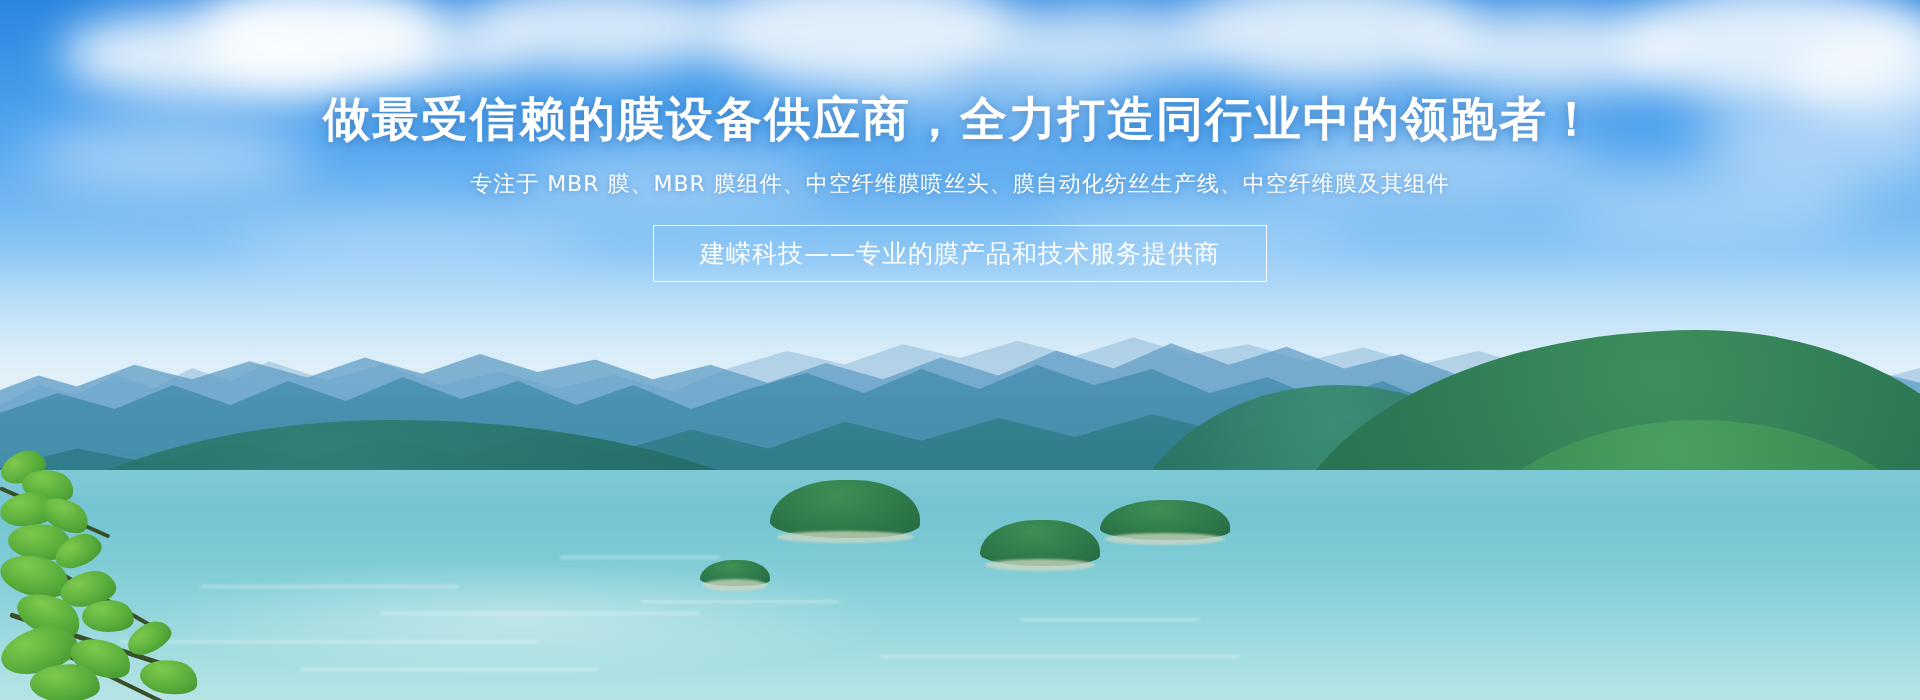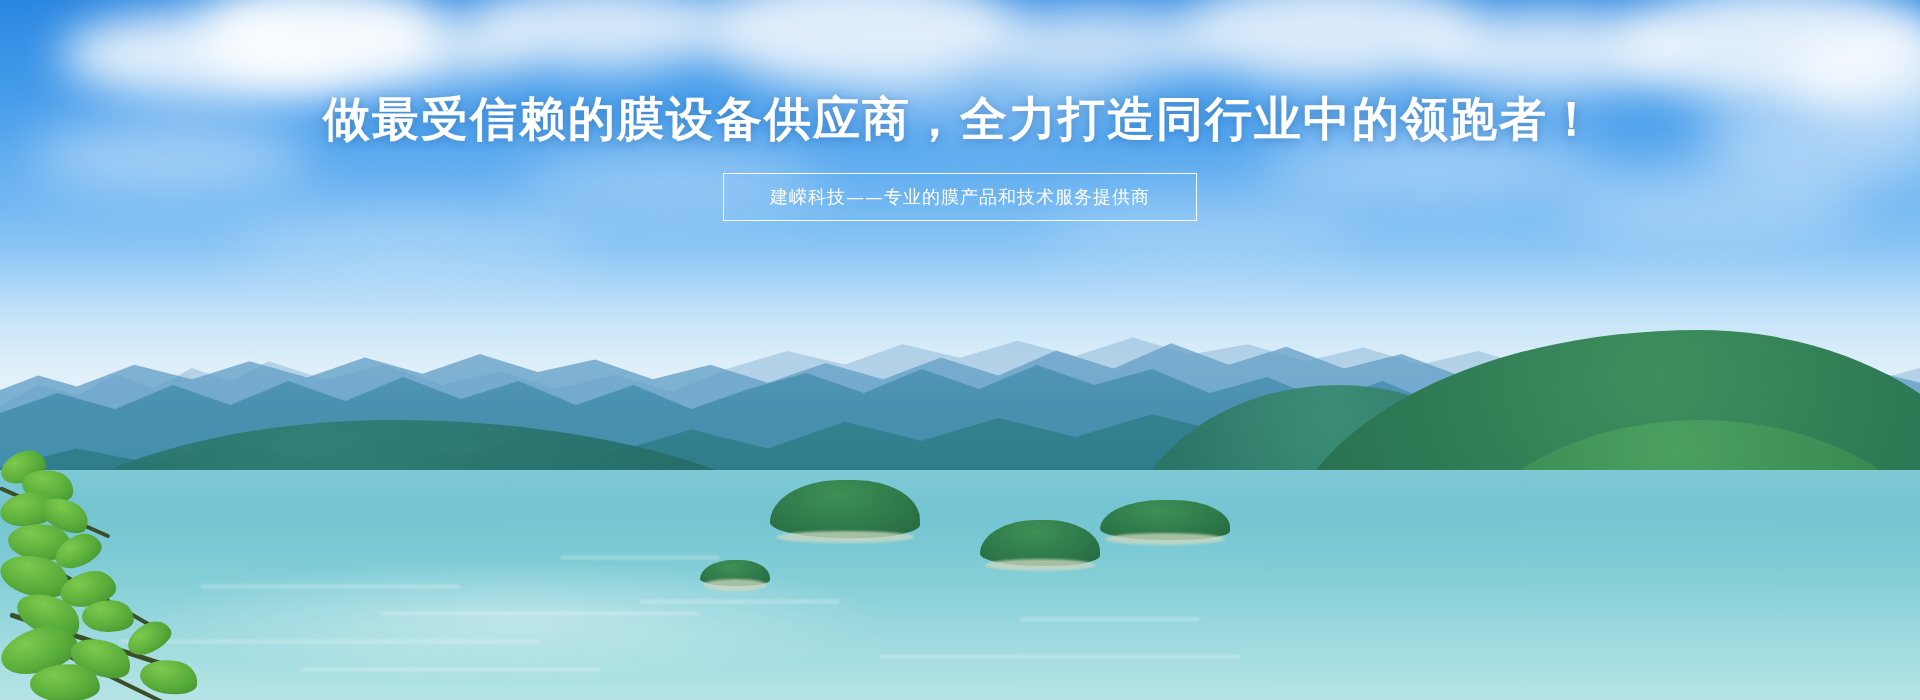--- a/index.html
+++ b/index.html
@@ -178,21 +178,21 @@
     letter-spacing:1px;
     white-space:nowrap;
     font-weight:400;
     text-shadow:0 1px 6px rgba(20,70,130,.3);
     font-family:"DejaVu Sans","Liberation Sans",sans-serif;
   }
   .tagline-box{
     margin-top:26px;
     border:1px solid rgba(255,255,255,.95);
     padding:11px 46px;
-    font-size:18px;
+    font-size:25px;
     color:#ffffff;
     letter-spacing:1px;
     white-space:nowrap;
     font-family:"DejaVu Sans","Liberation Sans",sans-serif;
   }
 </style>
 </head>
 <body>
 
 <div class="banner">
@@ -278,16 +278,17 @@
       <div class="leaf" style="left: 82px; top: 600px; width: 52px; height: 32px; transform: rotate(4deg);"></div>
       <div class="leaf" style="left: 0px; top: 628px; width: 78px; height: 44px; transform: rotate(-14deg);"></div>
       <div class="leaf" style="left: 70px; top: 640px; width: 62px; height: 36px; transform: rotate(20deg);"></div>
       <div class="leaf" style="left: 126px; top: 624px; width: 46px; height: 28px; transform: rotate(-26deg);"></div>
       <div class="leaf" style="left: 140px; top: 660px; width: 58px; height: 34px; transform: rotate(10deg);"></div>
       <div class="leaf" style="left: 30px; top: 664px; width: 70px; height: 38px; transform: rotate(2deg);"></div>
     </div>
 
   <div class="hero-copy">
     <div class="headline">做最受信赖的膜设备供应商，全力打造同行业中的领跑者！</div>
+    <div class="subline">专注于 MBR 膜、MBR 膜组件、中空纤维膜喷丝头、膜自动化纺丝生产线、中空纤维膜及其组件</div>
     <div class="tagline-box">建嵘科技——专业的膜产品和技术服务提供商</div>
   </div>
 
 </div>
 
 </body></html>

